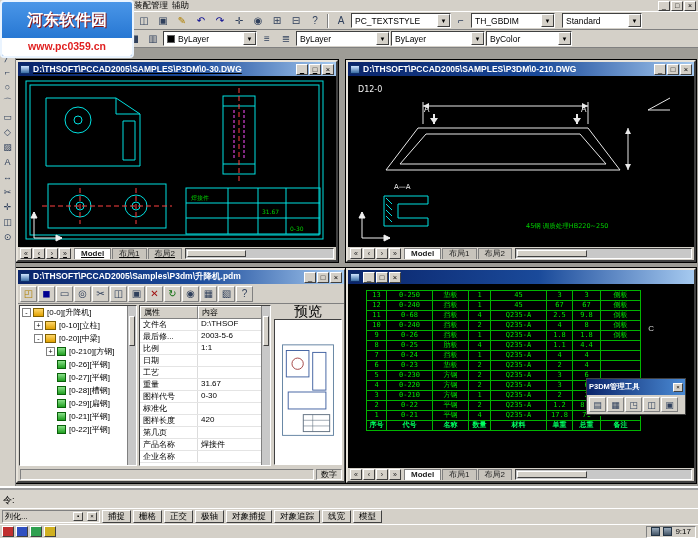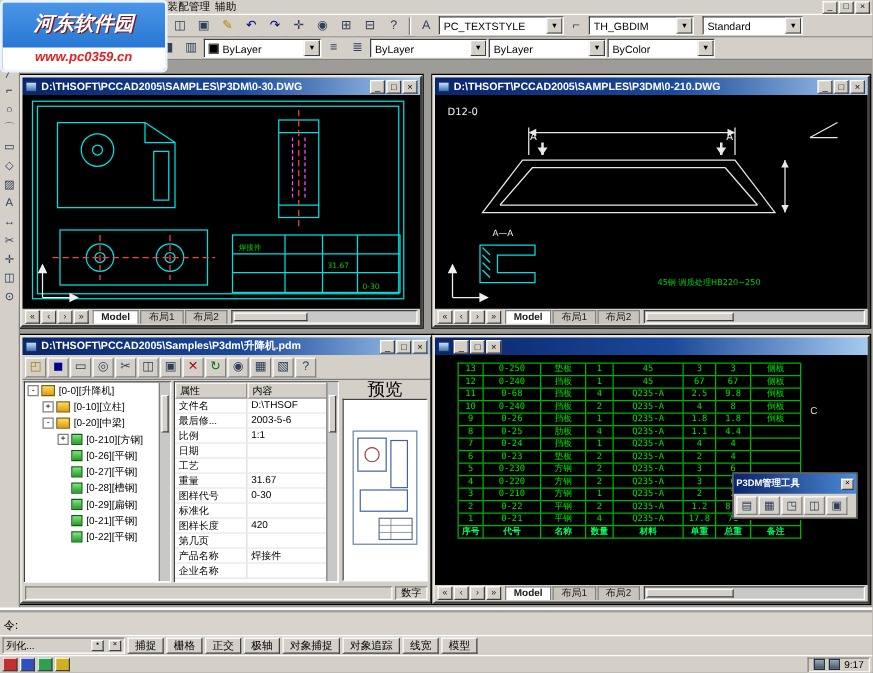--- a/index.html
+++ b/index.html
@@ -81,21 +81,21 @@
 .stleft{width:98px;height:13px;border:1px solid;border-color:#808080 #fff #fff #808080;display:flex;align-items:center;font-size:8px;padding:0 2px;gap:4px;}
 .stleft .t{flex:1;white-space:nowrap;overflow:hidden;}
 .stleft .tb{width:10px;height:9px;font-size:6px;line-height:7px;}
 .stbtn{height:13px;padding:0 5px;background:#d4d0c8;border:1px solid;border-color:#fff #404040 #404040 #fff;font-size:8.5px;line-height:11px;white-space:nowrap;}
 .taskbar{position:absolute;left:0;right:0;top:524px;height:14px;background:#d4d0c8;border-top:1px solid #fff;display:flex;align-items:center;gap:2px;padding:0 2px;}
 .tkicon{width:12px;height:11px;border:1px solid;border-color:#fff #404040 #404040 #fff;}
 .tk1{background:#c03030;} .tk2{background:#3050c0;} .tk3{background:#30a050;} .tk4{background:#d0b020;}
 .tray{margin-left:auto;height:12px;border:1px solid;border-color:#808080 #fff #fff #808080;display:flex;align-items:center;gap:3px;padding:0 4px;font-size:8px;}
 .trayic{width:9px;height:9px;background:linear-gradient(#9ab,#456);border:1px solid #234;}
 
-.watermark{position:absolute;left:0;top:0;width:134px;height:58px;z-index:99;border:2px solid #eaf4ff;border-radius:4px;overflow:hidden;background:linear-gradient(#4a96e8,#1668c8);font-style:italic;}
+.watermark{position:absolute;left:0;top:0;width:134px;height:58px;z-index:99;border:2px solid #eaf4ff;border-radius:4px;overflow:hidden;background:linear-gradient(#4a96e8,#1668c8);}
 .wm-name{color:#fff;font-weight:bold;font-size:16px;text-align:center;line-height:36px;text-shadow:1px 1px 0 #8a1010;white-space:nowrap;}
 .wm-url{background:#fff;color:#e02020;font-weight:bold;font-size:10.5px;text-align:center;line-height:16px;height:18px;}
 </style>
 </head>
 <body>
 
 <div class="menubar">
   <div>
     
   <span class="menu-item">装配管理</span><span class="menu-item">辅助</span></div>
@@ -266,21 +266,21 @@
         <span>◫</span>
       </span>
       <span class="ib">
         <span>⊙</span>
       </span>
     </div>
 </div>
 
 <div class="mdi">
 
-  <div class="win" style="left:0;top:12px;width:322px;height:202px;">
+  <div class="win" style="left:0;top:12px;width:322px;height:202px;text-decoration:underline;">
     <div class="titlebar">
       <span class="tic"></span>
       <span class="ttext">D:\THSOFT\PCCAD2005\SAMPLES\P3DM\0-30.DWG</span>
       <div style="display:flex;gap:1px;">
 
       <span class="tb">_</span>
           <span class="tb">□</span>
           <span class="tb">×</span>
         </div>
     </div>

